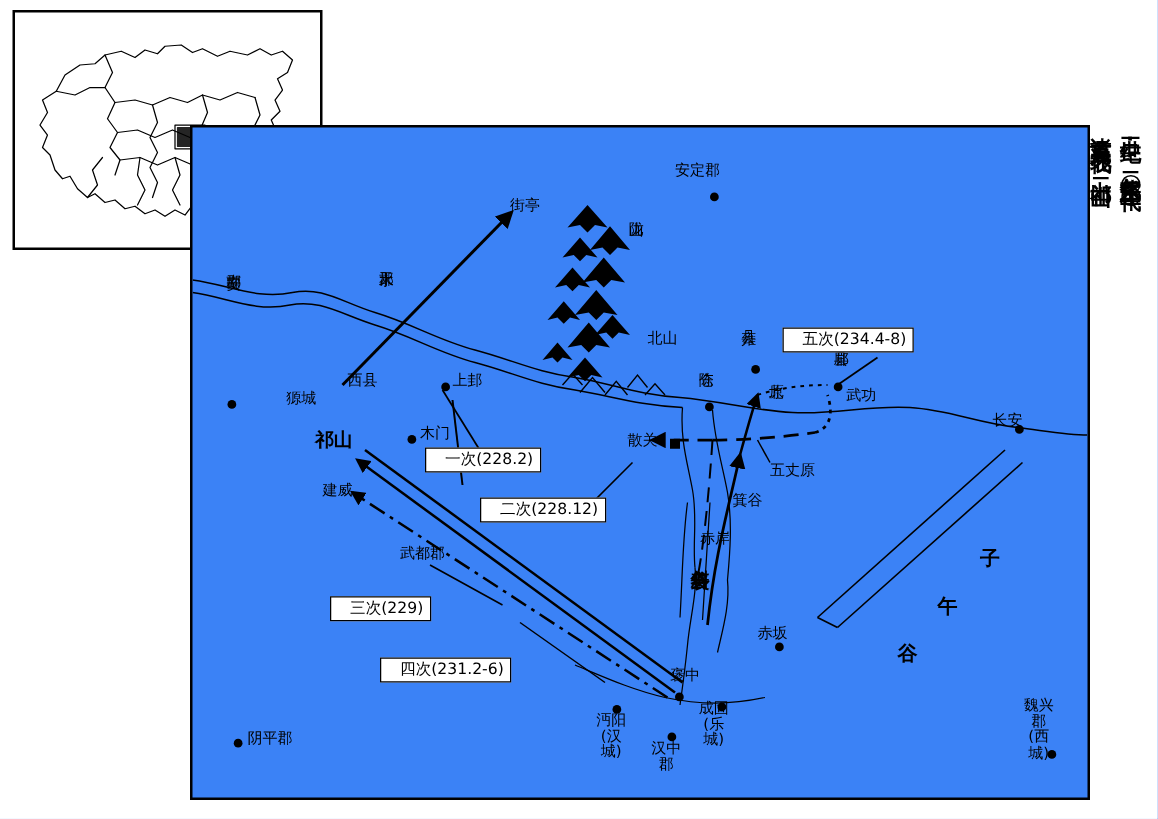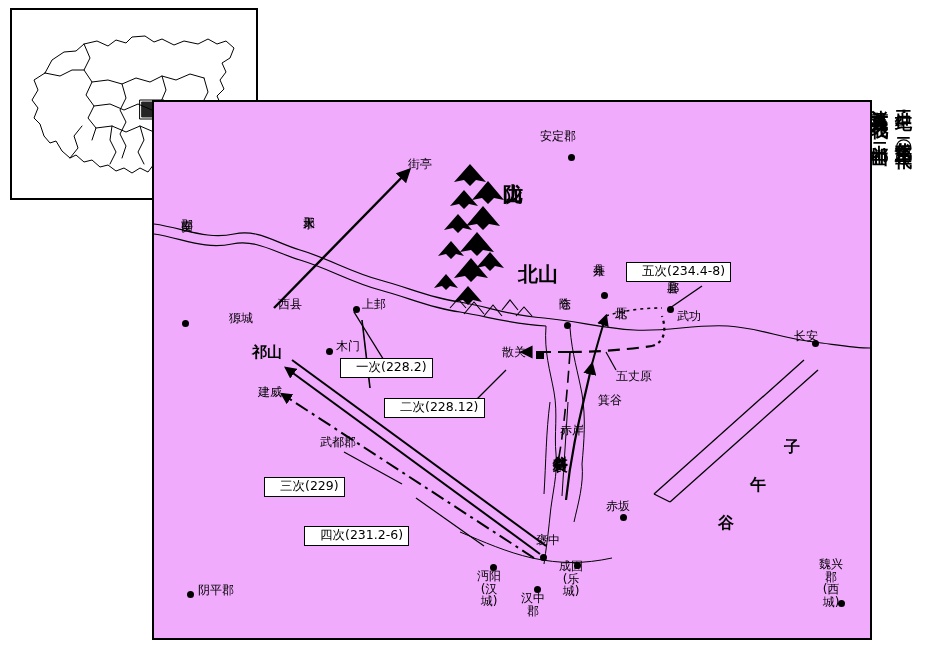--- a/index.html
+++ b/index.html
@@ -37,21 +37,21 @@
   #inset-map svg { display: block; }
 
   
   #main-frame {
     position: absolute;
     left: 152px;
     top: 100px;
     width: 720px;
     height: 540px;
     border: 2px solid #000;
-    background: #f0abfc;
+    background: #3b82f6;
     box-sizing: border-box;
     overflow: hidden;
   }
   #main-frame svg { display: block; }
 
   
   #vertical-title {
     position: absolute;
     right: 14px;
     top: 96px;
@@ -94,22 +94,22 @@
     white-space: normal;
     width: 26px;
     text-align: center;
     line-height: 1.05;
   }
   .lbl.big {
     font-size: 15px;
     font-weight: bold;
   }
   .lbl.mt {
-    font-size: 20px;
-    font-weight: bold;
+    font-size: 12px;
+    font-weight: normal;
   }
   .lbl.center { text-align: center; }
 
   
   .boxlbl {
     position: absolute;
     border: 1.5px solid #000;
     background: #fff;
     font-size: 12.5px;
     padding: 2px 5px 3px 15px;
@@ -326,21 +326,21 @@
     <span class="lbl" style="left:126px;top:334px;margin-left:40px;">武都郡</span>
     <span class="lbl" style="left:44px;top:482px;">阴平郡</span>
     <span class="lbl" style="left:348px;top:244px;">散关</span>
     <span class="lbl v" style="left:404px;top:186px;">陈仓</span>
     <span class="lbl v" style="left:438px;top:152px;">雍县</span>
     <span class="lbl v" style="left:460px;top:196px;">北原</span>
     <span class="lbl v" style="left:512px;top:170px;">郿县</span>
     <span class="lbl" style="left:523px;top:208px;">武功</span>
     <span class="lbl" style="left:640px;top:228px;">长安</span>
     <span class="lbl" style="left:462px;top:268px;">五丈原</span>
-    <span class="lbl" style="left:444px;top:292px;">箕谷</span>
+    <span class="lbl" style="left:432px;top:292px;">箕谷</span>
     <span class="lbl" style="left:406px;top:322px;">赤岸</span>
     <span class="lbl" style="left:452px;top:398px;">赤坂</span>
     <span class="lbl" style="left:382px;top:432px;">褒中</span>
     <span class="lbl two center" style="left:322px;top:468px;">沔阳
 (汉城)</span>
     <span class="lbl two center" style="left:366px;top:490px;">汉中郡</span>
     <span class="lbl two center" style="left:404px;top:458px;">成固
 (乐城)</span>
     <span class="lbl two center" style="left:664px;top:456px;">魏兴郡
 (西城)</span>

